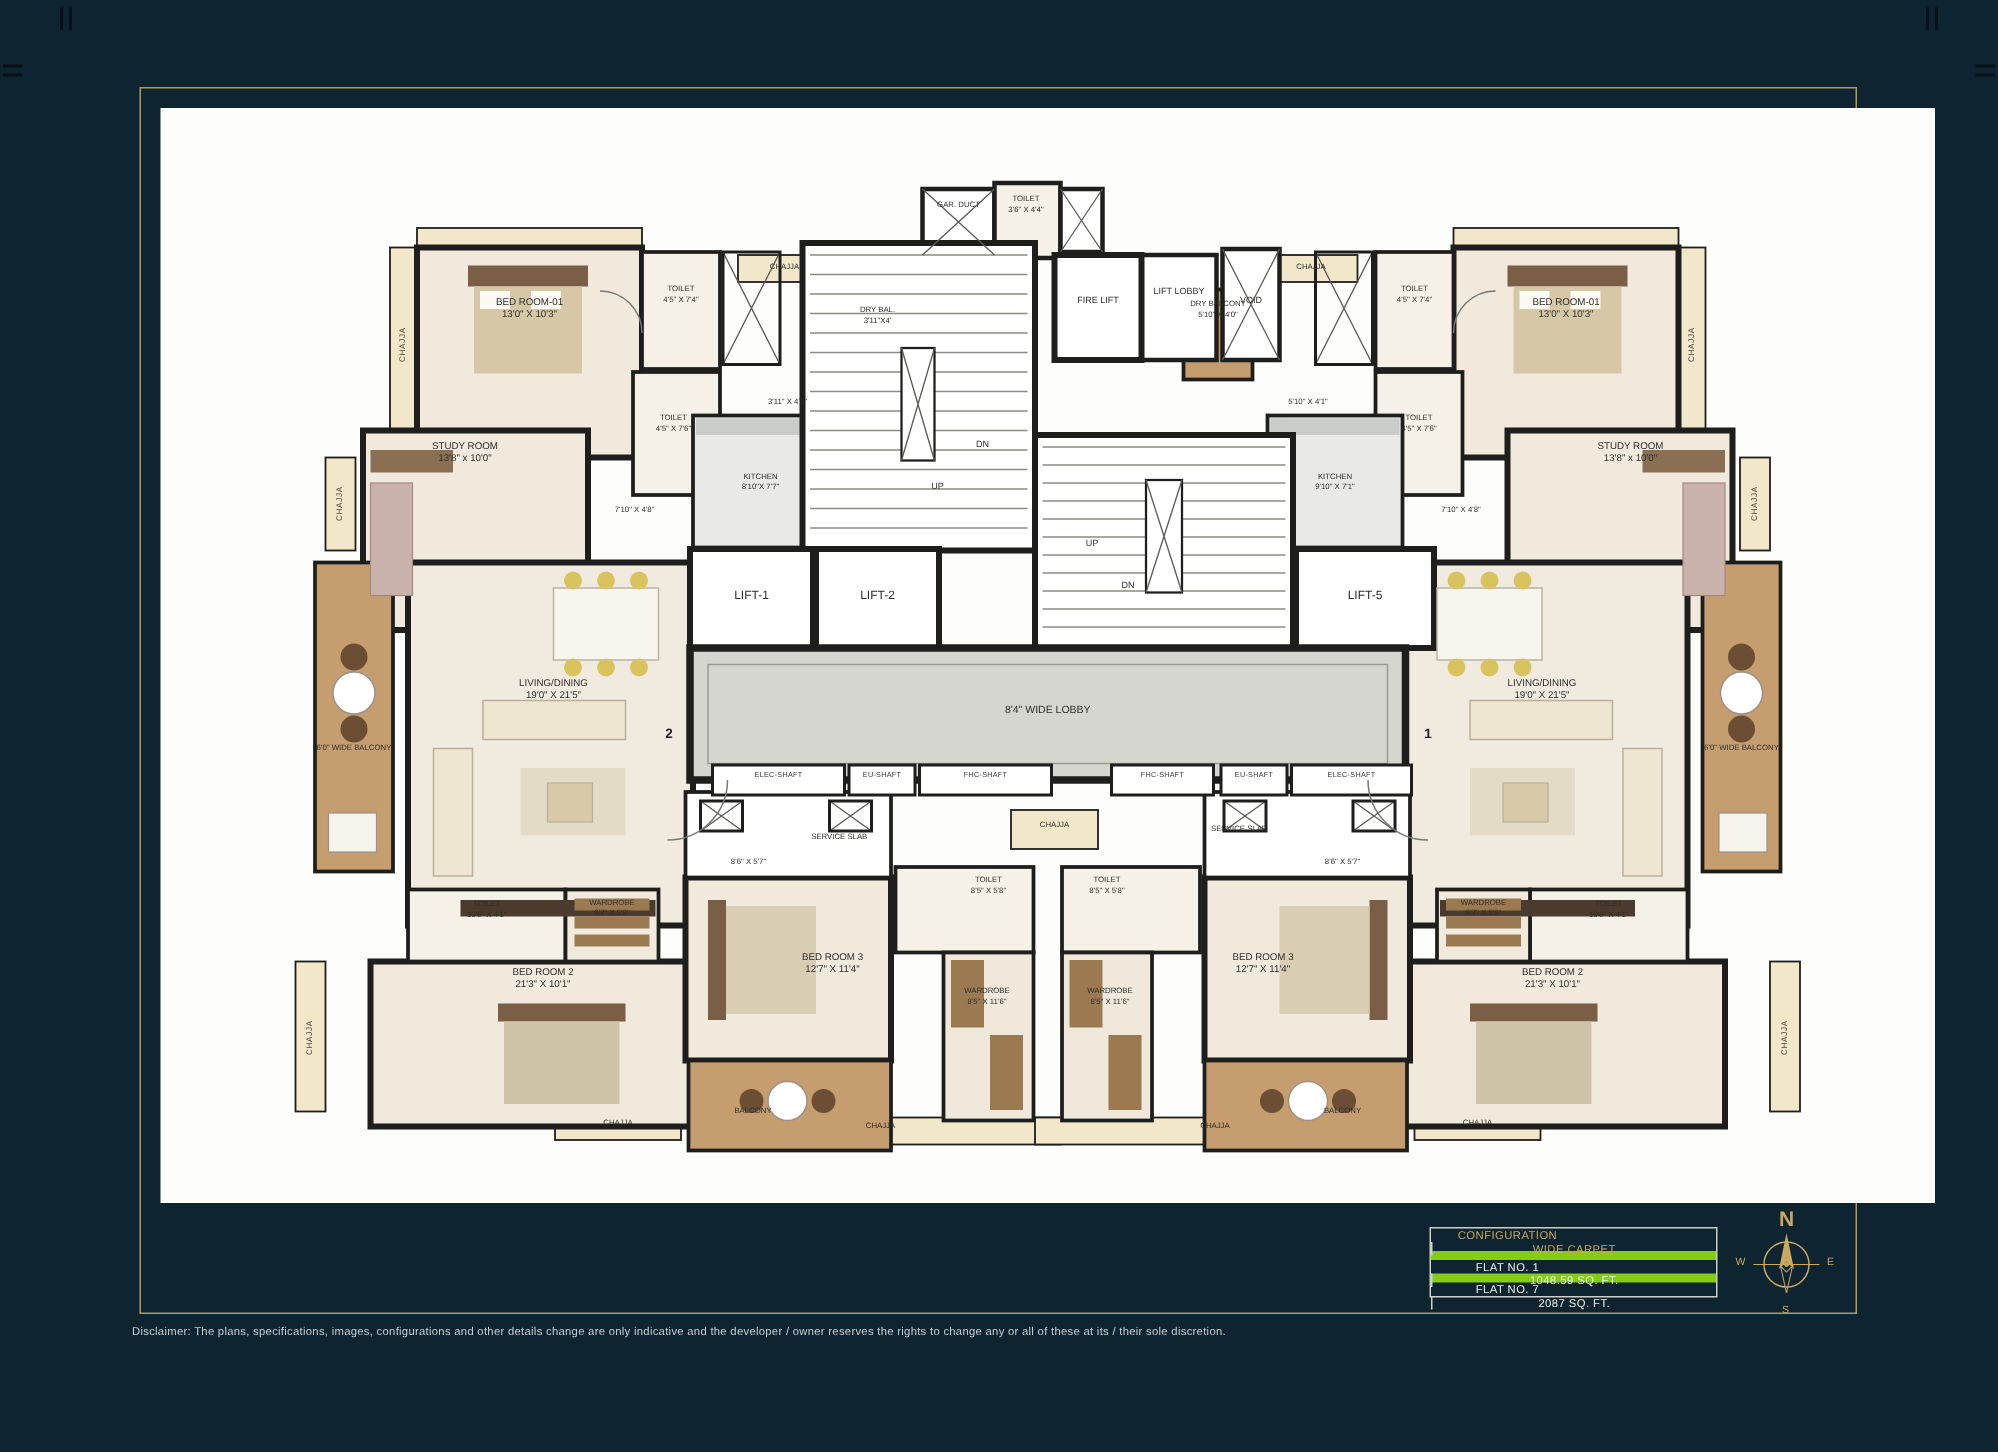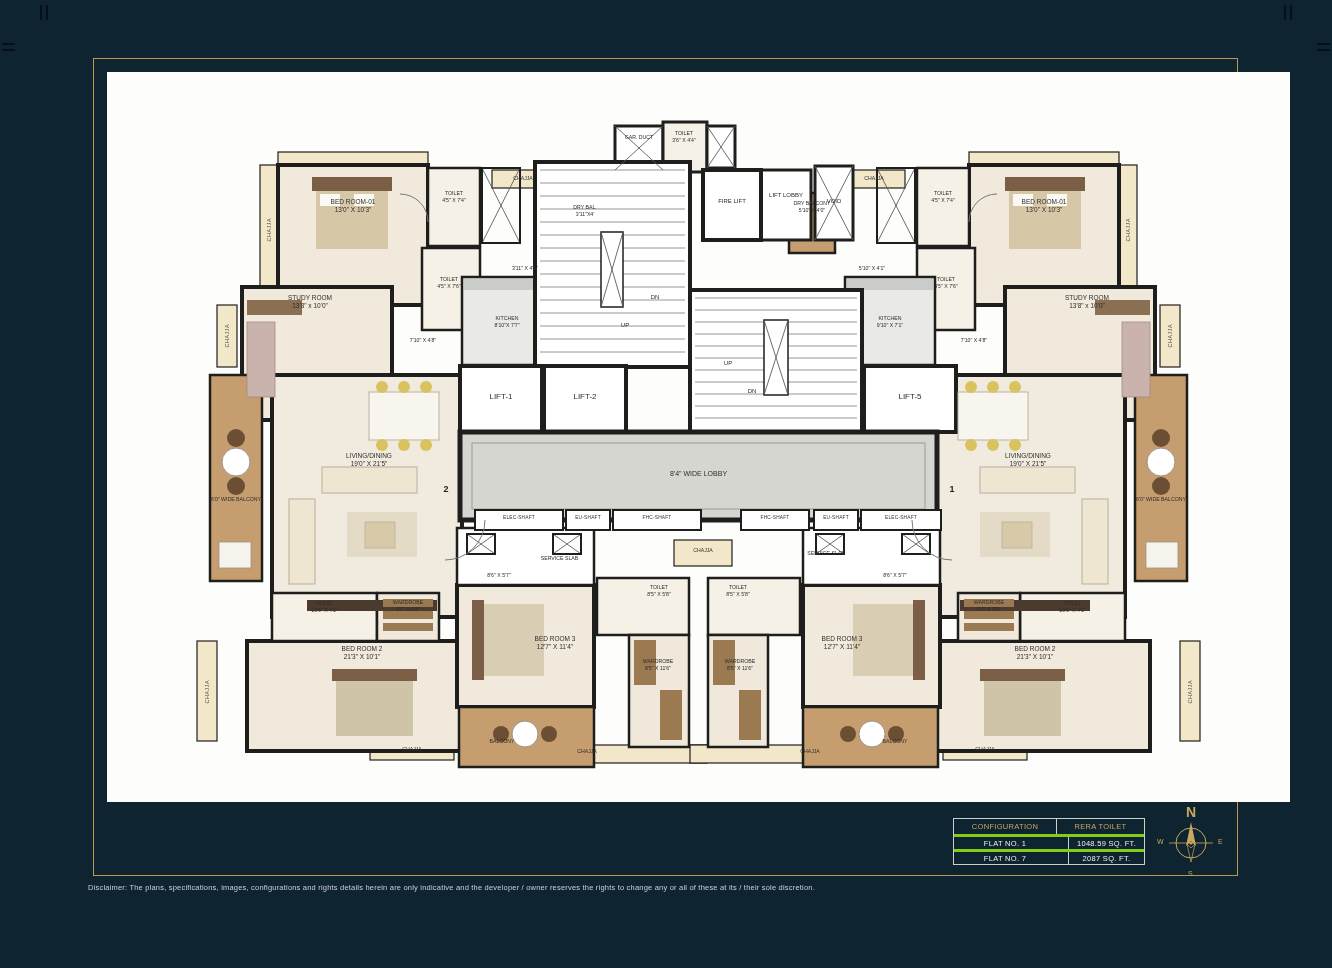--- a/index.html
+++ b/index.html
@@ -17,22 +17,22 @@
   .lift{font-size:8px;color:#2b2b29;}
   .lblv{position:absolute;display:flex;align-items:center;justify-content:center;
         color:#4a453c;font-size:5.4px;letter-spacing:.5px;}
   .lblv span{writing-mode:vertical-rl;transform:rotate(180deg);}
   .shaft{font-size:4.8px;letter-spacing:.2px;color:#34332f;}
   .flatnum{font-size:9px;font-weight:bold;color:#222;}
   .title{position:absolute;left:135px;top:824px;font-size:26px;letter-spacing:1.5px;
          color:#d2ab61;font-weight:400;}
   .area-table{position:absolute;left:953px;top:818px;width:192px;border:1px solid #cfcfca;
               box-sizing:border-box;}
-  .area-table .tr{display:flex;height:15px;box-sizing:border-box;}
-  .area-table .tr+.tr{border-top:3px solid #84cc16;gap:12px;}
+  .area-table .tr{display:flex;height:15px;box-sizing:border-box;flex-direction:column;}
+  .area-table .tr+.tr{border-top:6px solid #84cc16;}
   .area-table .c1{width:102px;box-sizing:border-box;display:flex;align-items:center;justify-content:center;}
   .area-table .c2{flex:1;border-left:1px solid #cfcfca;box-sizing:border-box;display:flex;align-items:center;justify-content:center;}
   .area-table .hdr{color:#c9a860;font-size:7.5px;letter-spacing:.3px;}
   .area-table .cell{color:#eef0ec;font-size:7.5px;letter-spacing:.3px;}
   .compass{position:absolute;left:1155px;top:804px;width:72px;height:78px;}
   .compass .pt{position:absolute;color:#c9a860;font-size:7px;}
   .compass .n{left:31px;top:0;font-size:14px;font-weight:bold;}
   .compass .w{left:2px;top:34px;}
   .compass .e{left:63px;top:34px;}
   .compass .s{left:33px;top:66px;}
@@ -446,21 +446,21 @@
         <span class="l2">8'5" X 11'6"</span>
       </div>
     <div class="lbl sm" style="left:753px;top:666px;width:70px;"><span>BALCONY</span></div>
     <div class="lbl sm" style="left:653px;top:676px;width:100px;"><span>CHAJJA</span></div>
   </div>
 
 
   <div class="area-table">
     <div class="tr">
       <div class="c1 hdr">CONFIGURATION</div>
-      <div class="c2 hdr">RERA TOILET</div>
+      <div class="c2 hdr">WIDE CARPET</div>
     </div>
     <div class="tr">
       <div class="c1 cell">FLAT NO. 1</div>
       <div class="c2 cell">1048.59 SQ. FT.</div>
     </div>
     <div class="tr">
       <div class="c1 cell">FLAT NO. 7</div>
       <div class="c2 cell">2087 SQ. FT.</div>
     </div>
   </div>
@@ -472,14 +472,14 @@
     <span class="pt s">S</span>
     <svg width="72" height="78" viewBox="0 0 72 78">
       <circle cx="36" cy="39" r="15" fill="none" stroke="#c9a860" stroke-width="1"></circle>
       <line x1="14" y1="39" x2="58" y2="39" stroke="#c9a860" stroke-width="0.8"></line>
       <polygon points="36,18 41,42 36,37 31,42" fill="#c9a860"></polygon>
       <polygon points="36,58 40,40 36,44 32,40" fill="none" stroke="#c9a860" stroke-width="0.7"></polygon>
       <circle cx="36" cy="39" r="1.6" fill="#c9a860"></circle>
     </svg>
   </div>
 
-  <div class="disclaimer">Disclaimer: The plans, specifications, images, configurations and rights details herein are only indicative and the developer / owner reserves the rights to change any or all of these at its / their sole discretion.</div>
+  <div class="disclaimer">Disclaimer: The plans, specifications, images, configurations and other details change are only indicative and the developer / owner reserves the rights to change any or all of these at its / their sole discretion.</div>
 </div>
 
 </body></html>

